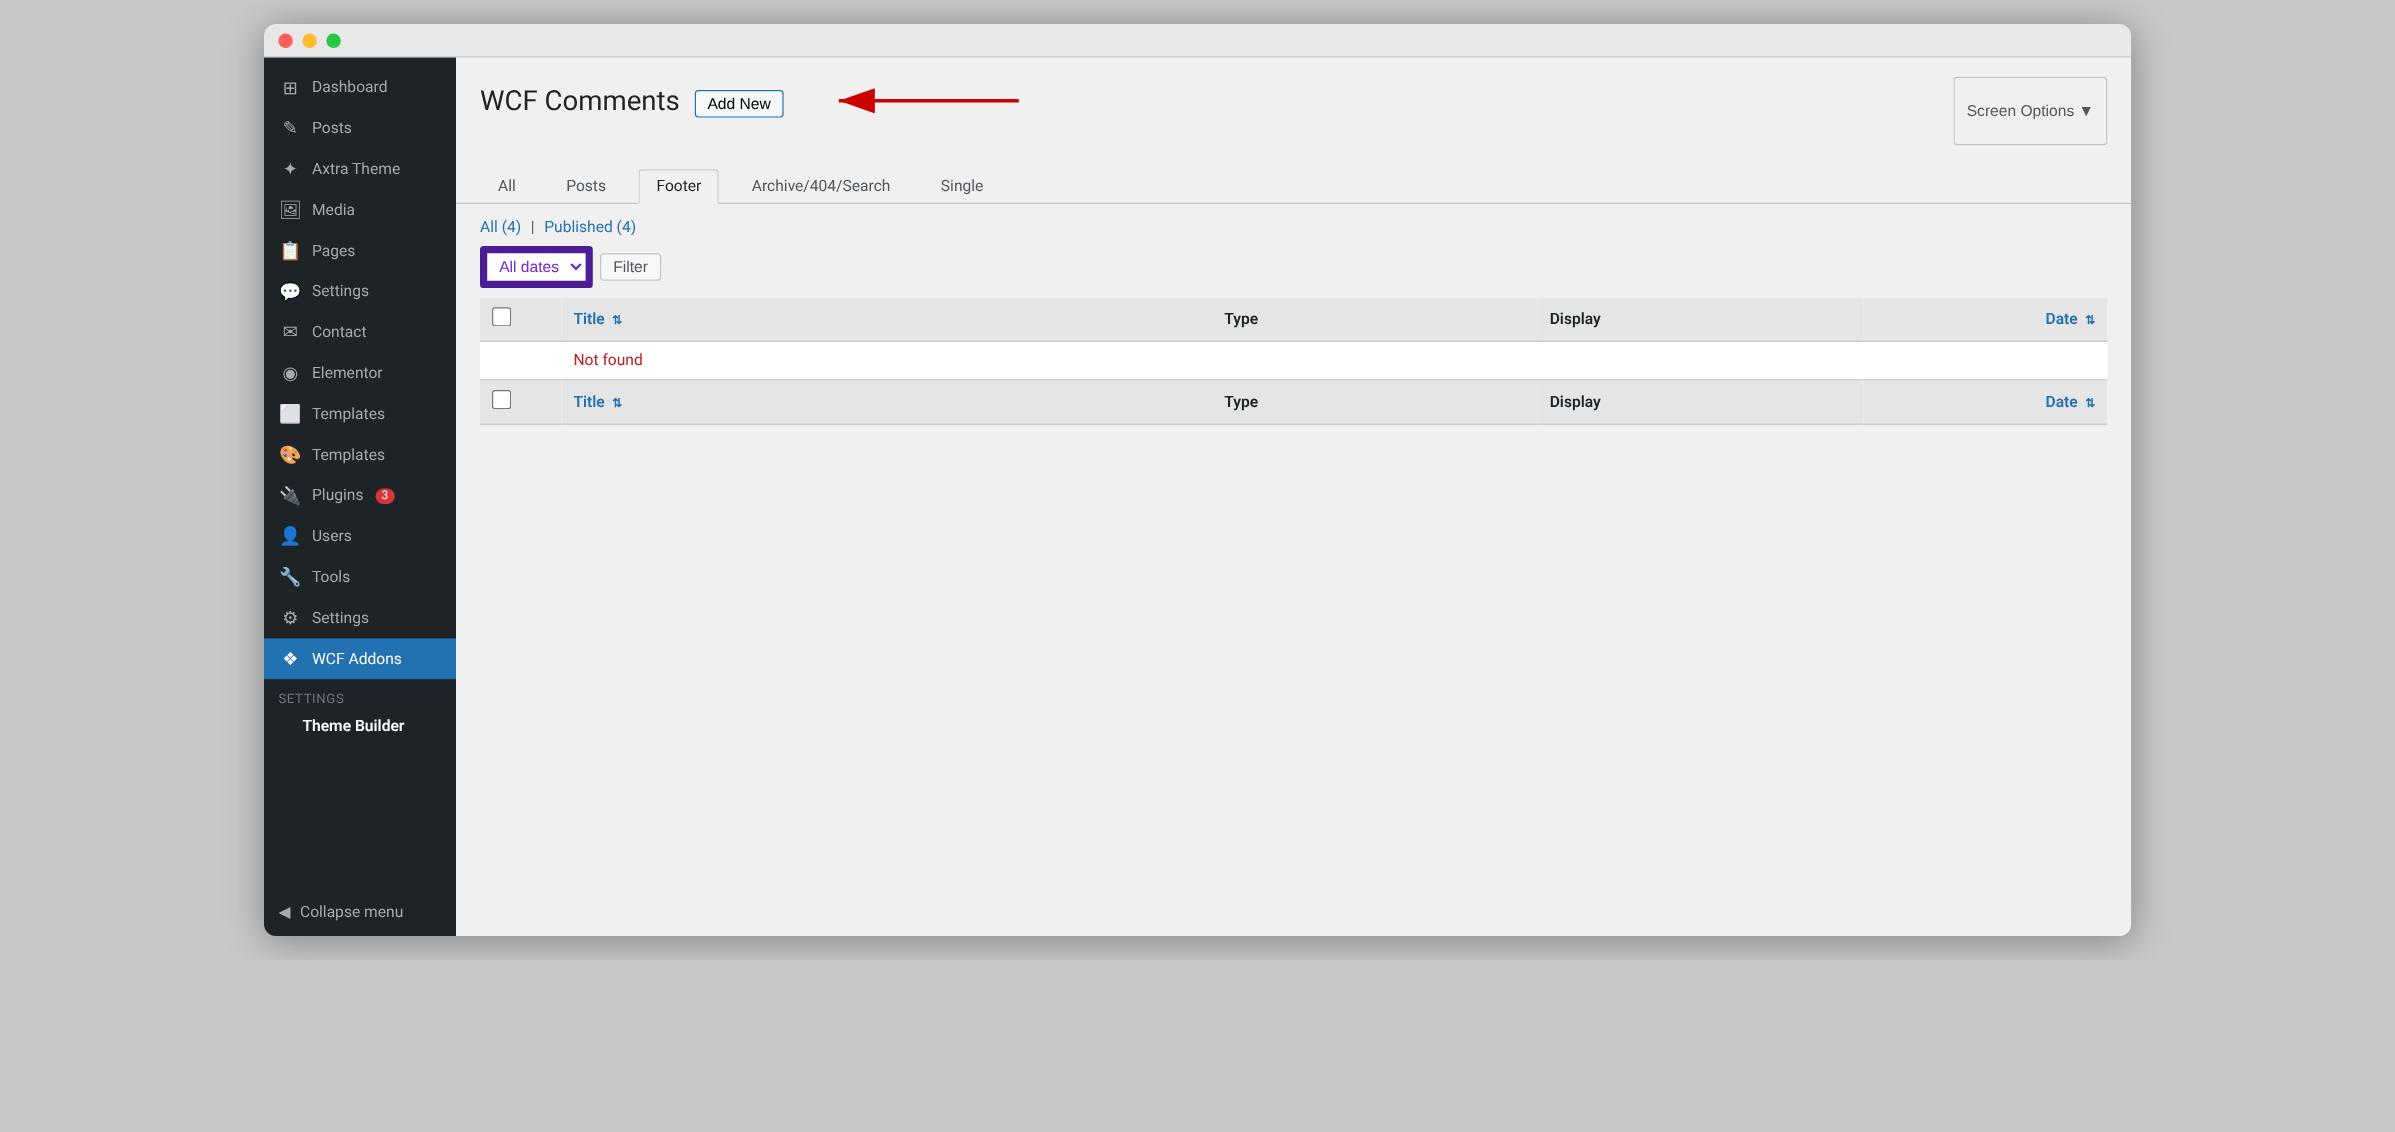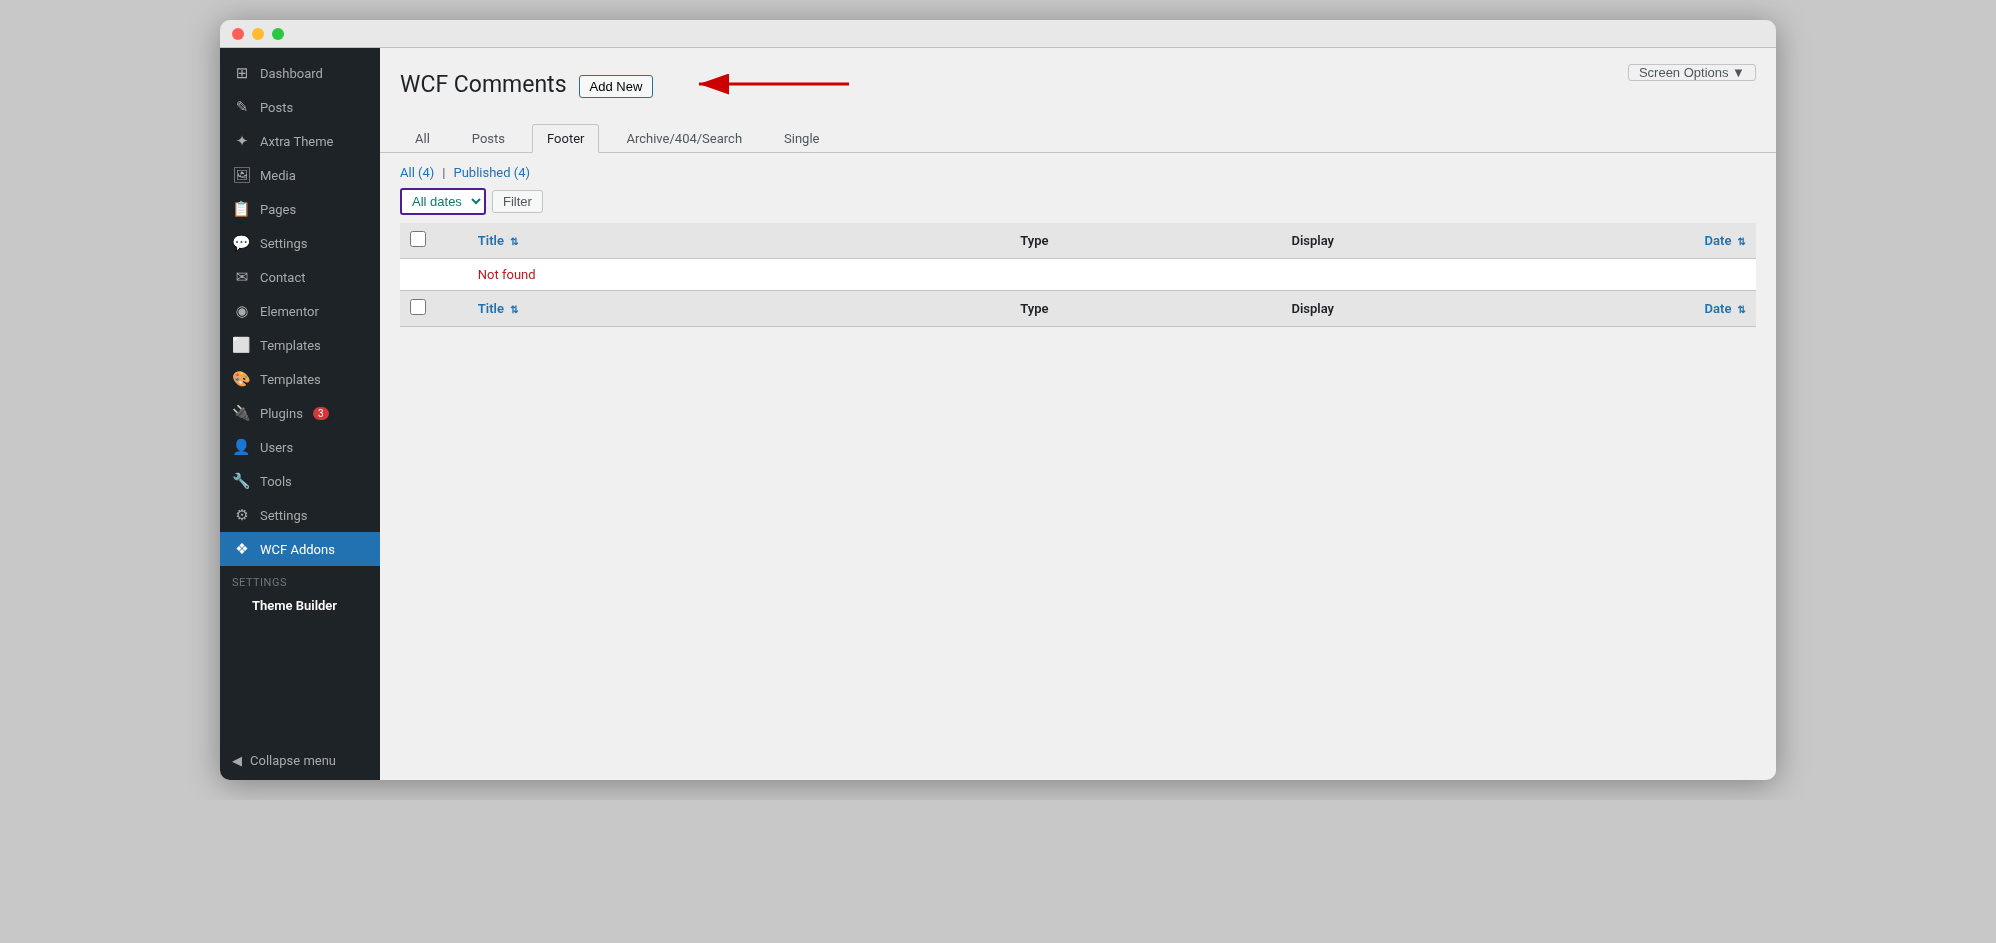--- a/index.html
+++ b/index.html
@@ -140,21 +140,21 @@
       font-size: 13px;
       cursor: pointer;
       border-radius: 3px;
       margin-top: 4px;
     }
 
     .screen-options-btn {
       background: #f0f0f1;
       border: 1px solid #c3c4c7;
       color: #50575e;
-      padding: 0 10px;
+      padding: 20px 10px;
       font-size: 13px;
       cursor: pointer;
       border-radius: 3px;
       display: flex;
       align-items: center;
       gap: 4px;
     }
 
     
     .tab-nav {
@@ -205,23 +205,23 @@
     }
     .filter-links a {
       color: #2271b1;
       text-decoration: none;
     }
     .filter-links .sep { color: #50575e; margin: 0 4px; }
 
     .date-select {
       font-size: 13px;
       padding: 3px 6px;
-      border: 2px solid #4c1d95;
+      border: 6px solid #4c1d95;
       background: #fff;
-      color: #0f766e;
+      color: #6d28d9;
       border-radius: 3px;
       cursor: pointer;
     }
     .filter-btn {
       background: #f6f7f7;
       border: 1px solid #c3c4c7;
       color: #50575e;
       padding: 3px 10px;
       font-size: 13px;
       cursor: pointer;

